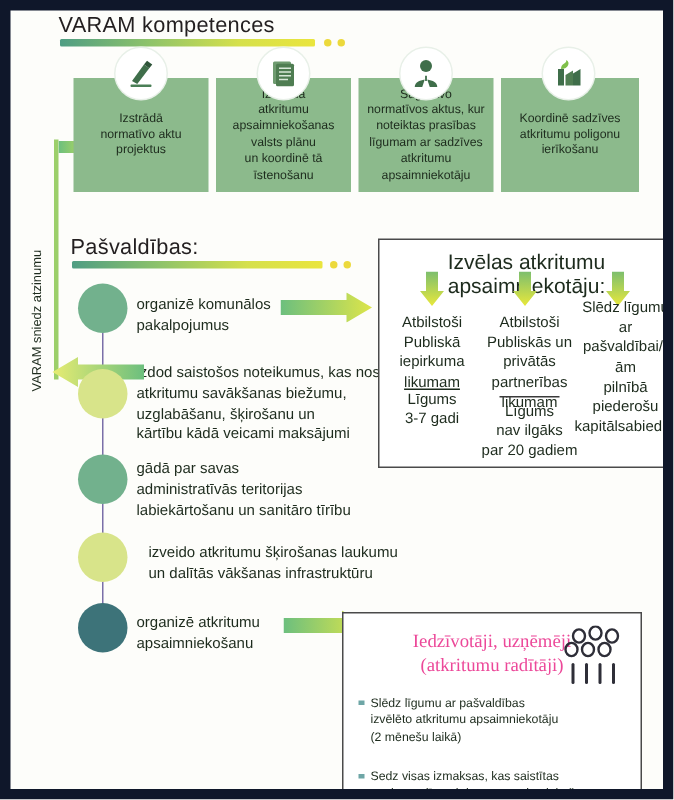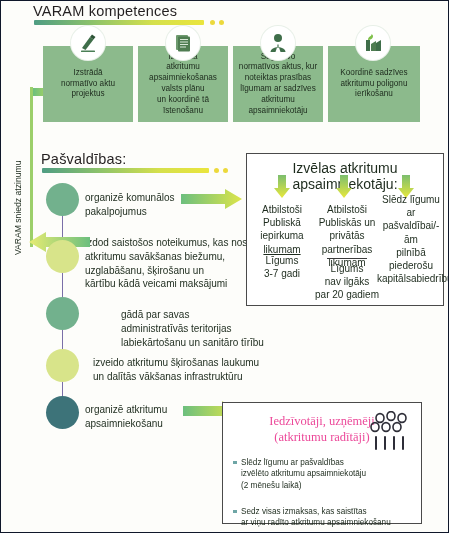--- a/index.html
+++ b/index.html
@@ -8,21 +8,21 @@
     background: #ffffff;
   }
   body {
     font-family: "Liberation Sans", sans-serif;
   }
   #canvas {
     position: relative;
     width: 449px;
     height: 533px;
     background: #fdfdfa;
-    border: 1px solid #0f172a;
+    border: 7px solid #0f172a;
     box-sizing: border-box;
     overflow: hidden;
   }
 
   
   .sec-head {
     position: absolute;
     font-size: 14.5px;
     color: #231f20;
     letter-spacing: .2px;
@@ -271,21 +271,21 @@
   <div class="tl-txt" style="left:84px; top:190px;">organizē komunālos
 pakalpojumus</div>
 
   <div class="tl-dot" style="left:45px; top:239px; width:33px; height:33px; background:#d8e48a;"></div>
   <div class="tl-txt" style="left:84px; top:235px;">izdod saistošos noteikumus, kas nosaka
 atkritumu savākšanas biežumu,
 uzglabāšanu, šķirošanu un
 kārtību kādā veicami maksājumi</div>
 
   <div class="tl-dot" style="left:45px; top:296px; width:33px; height:33px; background:#72b18d;"></div>
-  <div class="tl-txt" style="left:84px; top:307px;margin-left:36px;">gādā par savas
+  <div class="tl-txt" style="left:84px; top:299px;">gādā par savas
 administratīvās teritorijas
 labiekārtošanu un sanitāro tīrību</div>
 
   <div class="tl-dot" style="left:45px; top:348px; width:33px; height:33px; background:#d8e48a;"></div>
   <div class="tl-txt" style="left:92px; top:355px;">izveido atkritumu šķirošanas laukumu
 un dalītās vākšanas infrastruktūru</div>
 
   <div class="tl-dot" style="left:45px; top:395px; width:33px; height:33px; background:#3d7379;"></div>
   <div class="tl-txt" style="left:84px; top:402px;">organizē atkritumu
 apsaimniekošanu</div>

